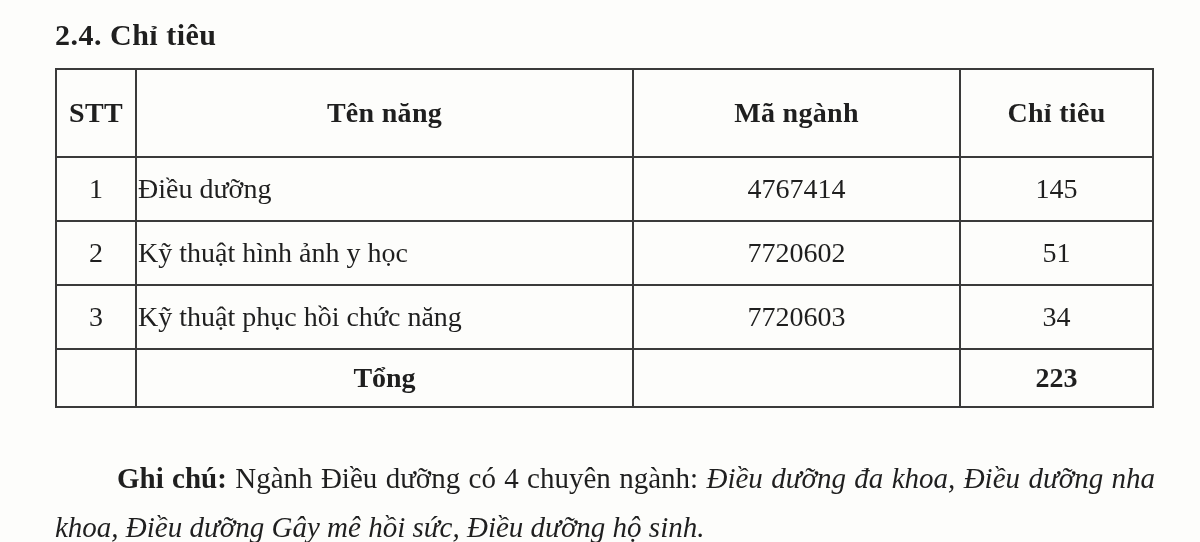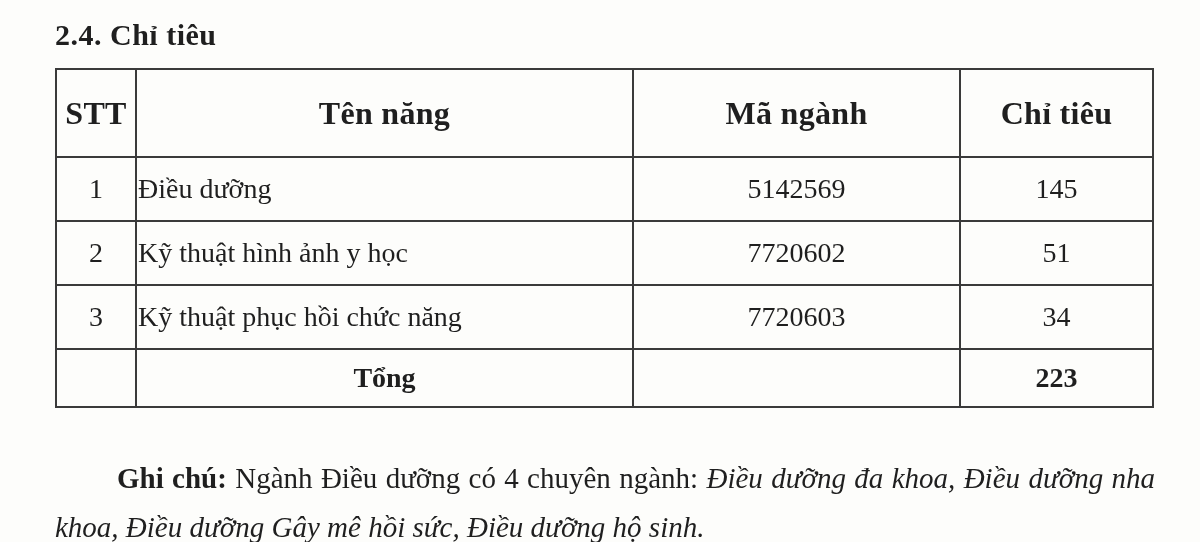--- a/index.html
+++ b/index.html
@@ -36,21 +36,21 @@
   table.quota, table.quota th, table.quota td {
     border: 2px solid #3a3a3a;
   }
   table.quota { border-color: #2f2f2f; }
   table.quota tbody tr.data-row td,
   table.quota tbody tr.total-row td {
     border-top: 1px solid #8a8a8a;
   }
   table.quota th {
     height: 84px;
-    font-size: 32px;
+    font-size: 28px;
     font-weight: bold;
     text-align: center;
     vertical-align: middle;
     letter-spacing: 0.3px;
   }
   table.quota td {
     height: 60px;
     font-size: 28px;
     text-align: center;
     vertical-align: middle;
@@ -96,21 +96,21 @@
         <th>STT</th>
         <th>Tên năng</th>
         <th>Mã ngành</th>
         <th>Chỉ tiêu</th>
       </tr>
     </thead>
     <tbody>
       <tr class="data-row">
         <td class="cell-stt">1</td>
         <td class="cell-name">Điều dưỡng</td>
-        <td class="cell-code">5142569</td>
+        <td class="cell-code">4767414</td>
         <td class="cell-quota">145</td>
       </tr>
       <tr class="data-row">
         <td class="cell-stt">2</td>
         <td class="cell-name">Kỹ thuật hình ảnh y học</td>
         <td class="cell-code">7720602</td>
         <td class="cell-quota">51</td>
       </tr>
       <tr class="data-row">
         <td class="cell-stt">3</td>

